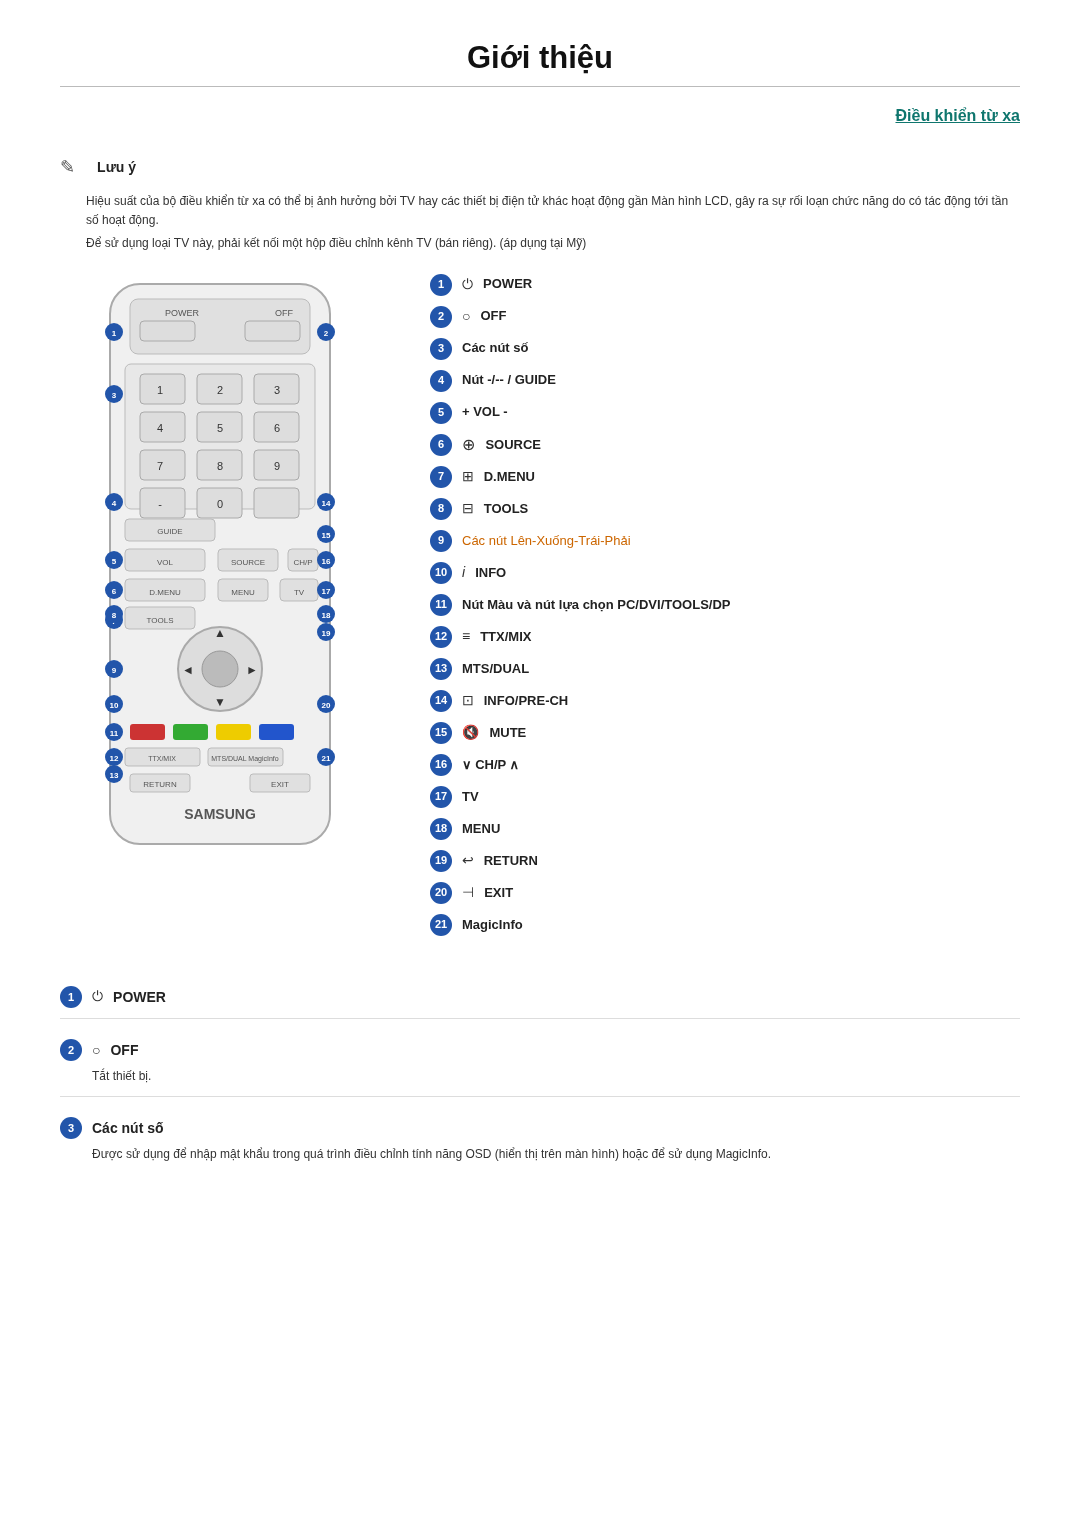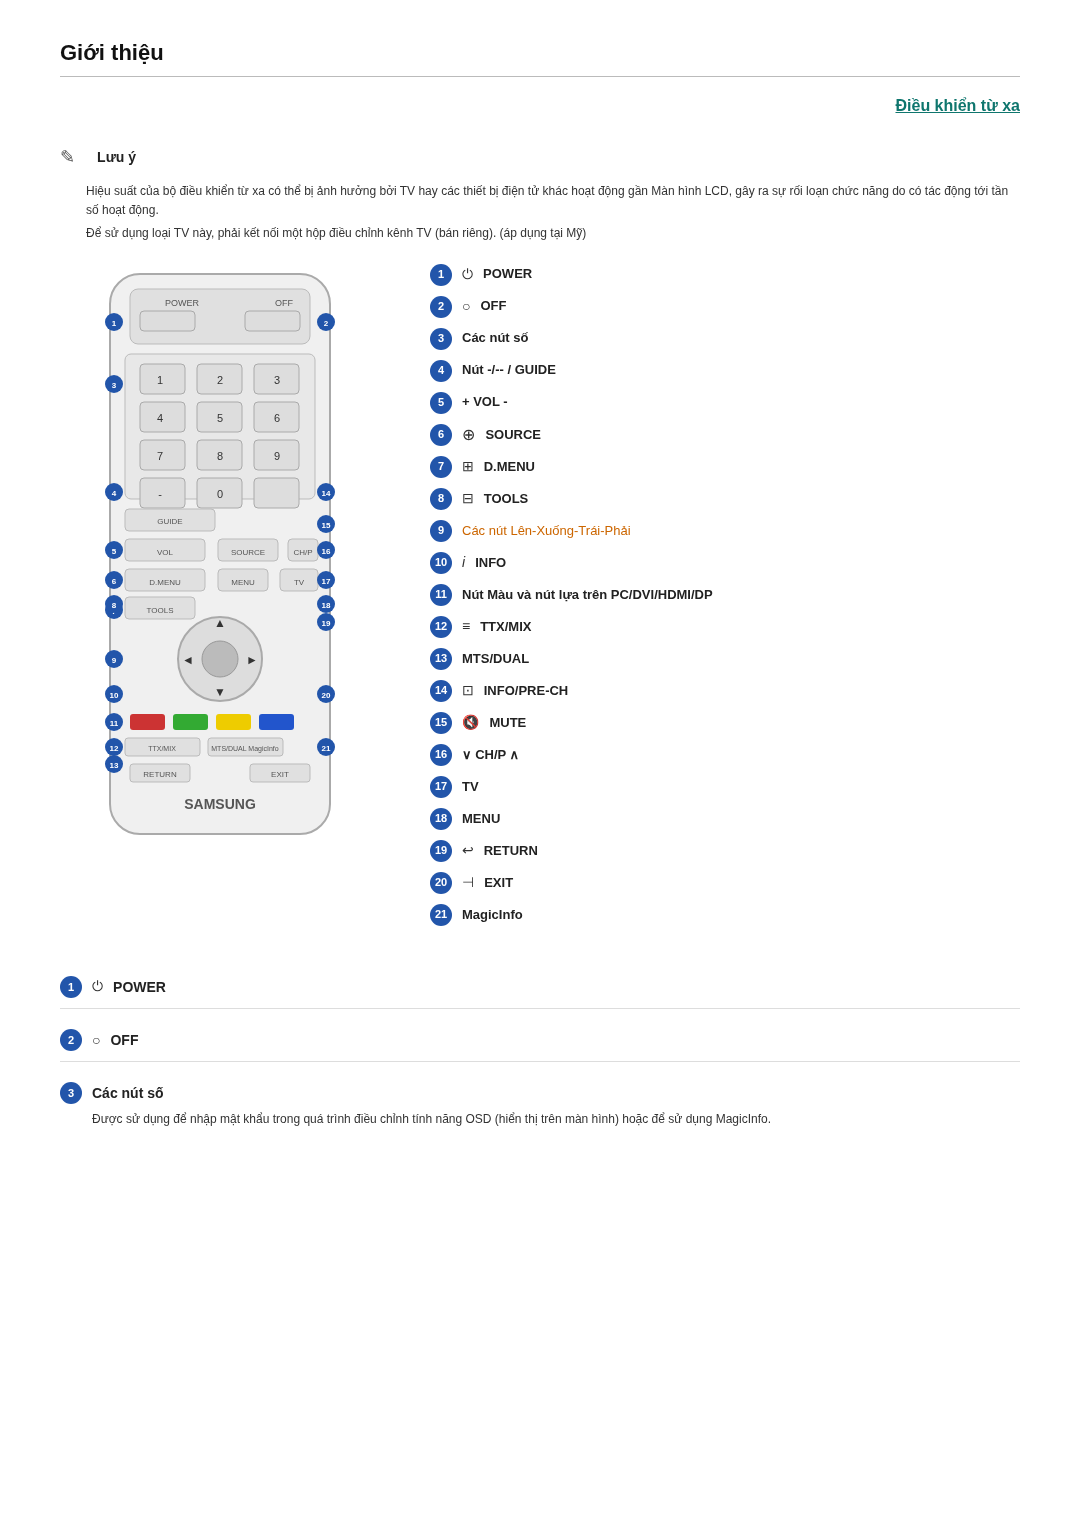--- a/index.html
+++ b/index.html
@@ -6,24 +6,25 @@
     body {
       background: #fff;
       font-family: Arial, sans-serif;
       font-size: 13px;
       color: #222;
       width: 1080px;
       min-height: 1527px;
       padding: 40px 60px;
     }
     .page-title {
-      font-size: 22px;
+      font-size: 31px;
       font-weight: bold;
       margin-bottom: 10px;
       color: #111;
+      text-align: center;
     }
     .title-divider {
       border: none;
       border-top: 1px solid #bbb;
       margin-bottom: 20px;
     }
     .section-heading {
       text-align: right;
       font-size: 16px;
       font-weight: bold;
@@ -357,21 +358,21 @@
     </div>
 
     <div class="label-item">
       <div class="label-num num-blue">10</div>
       <span class="label-icon" style="font-style:italic;">i</span>
       <span class="label-text">INFO</span>
     </div>
 
     <div class="label-item">
       <div class="label-num num-blue">11</div>
-      <span class="label-text">Nút Màu và nút lựa trên PC/DVI/HDMI/DP</span>
+      <span class="label-text">Nút Màu và nút lựa chọn PC/DVI/TOOLS/DP</span>
     </div>
 
     <div class="label-item">
       <div class="label-num num-blue">12</div>
       <span class="label-icon">≡</span>
       <span class="label-text">TTX/MIX</span>
     </div>
 
     <div class="label-item">
       <div class="label-num num-blue">13</div>
@@ -435,20 +436,21 @@
     </div>
     <hr class="divider-line">
   </div>
 
   <div class="bottom-item">
     <div class="bottom-header">
       <div class="bottom-num num-blue">2</div>
       <span class="label-icon">○</span>
       <span class="bottom-title">OFF</span>
     </div>
+    <div class="bottom-desc">Tắt thiết bị.</div>
     <hr class="divider-line">
   </div>
 
   <div class="bottom-item">
     <div class="bottom-header">
       <div class="bottom-num num-blue">3</div>
       <span class="bottom-title">Các nút số</span>
     </div>
     <div class="bottom-desc">Được sử dụng để nhập mật khẩu trong quá trình điều chỉnh tính năng OSD (hiển thị trên màn hình) hoặc để sử dụng MagicInfo.</div>
   </div>

